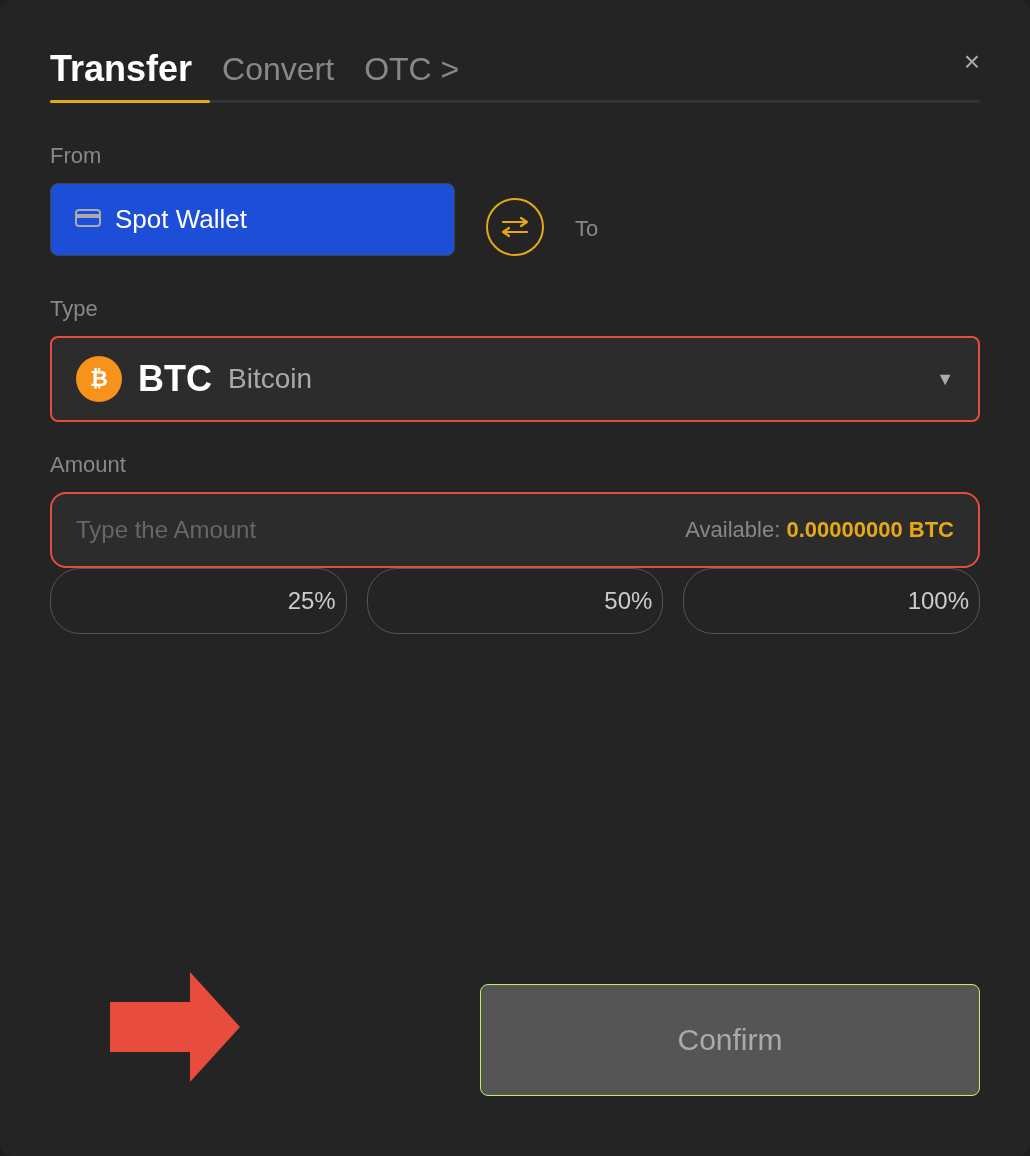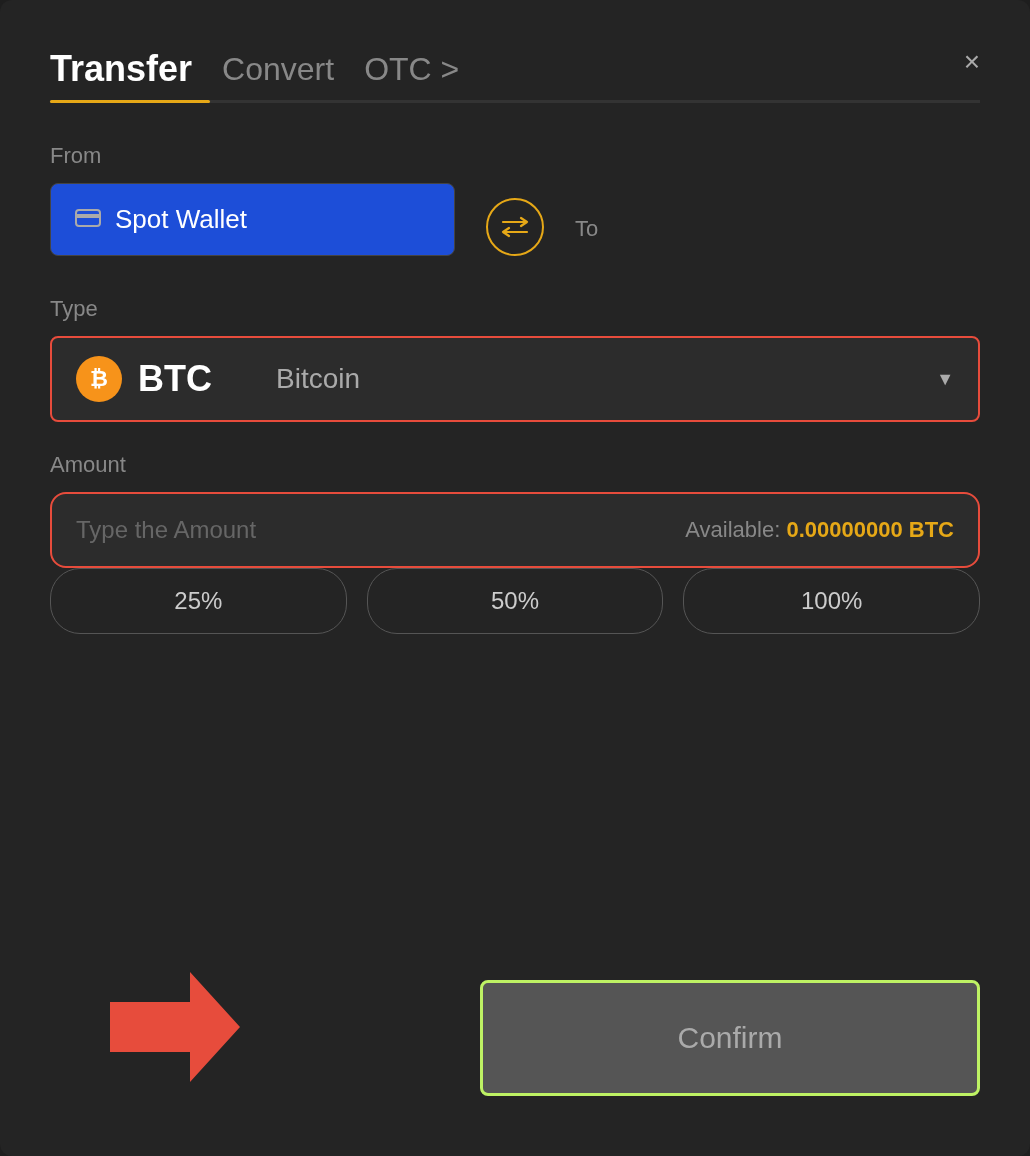--- a/index.html
+++ b/index.html
@@ -164,21 +164,20 @@
     .coin-name {
       font-size: 36px;
       font-weight: 700;
       color: #fff;
     }
 
     .coin-fullname {
       font-size: 28px;
       color: #aaa;
       font-weight: 400;
-      margin-left: 48px;
     }
 
     .chevron-down {
       margin-left: auto;
       color: #aaa;
       font-size: 18px;
     }
 
     .amount-section {
     }
@@ -224,37 +223,37 @@
 
     .percent-btn {
       flex: 1;
       background: transparent;
       border: 1.5px solid #555;
       border-radius: 30px;
       padding: 18px 10px;
       font-size: 24px;
       color: #ccc;
       cursor: pointer;
-      text-align: center;
+      text-align: right;
     }
 
     .confirm-row {
       display: flex;
       align-items: center;
       justify-content: flex-end;
       margin-top: auto;
       padding-top: 20px;
       position: relative;
     }
 
     .confirm-btn {
       width: 500px;
       padding: 38px 20px;
       background: #555;
-      border: 3px solid #bef264;
+      border: 1px solid #bef264;
       border-radius: 8px;
       font-size: 30px;
       color: #aaa;
       cursor: pointer;
       text-align: center;
     }
 
     .futures-icon {
       font-size: 22px;
       color: #aaa;

